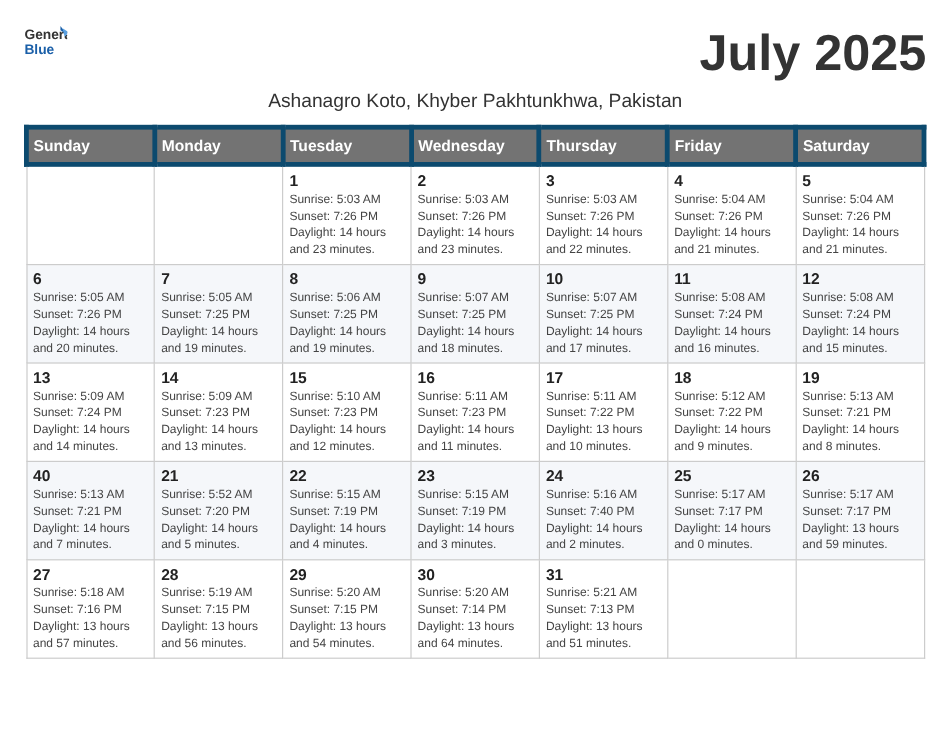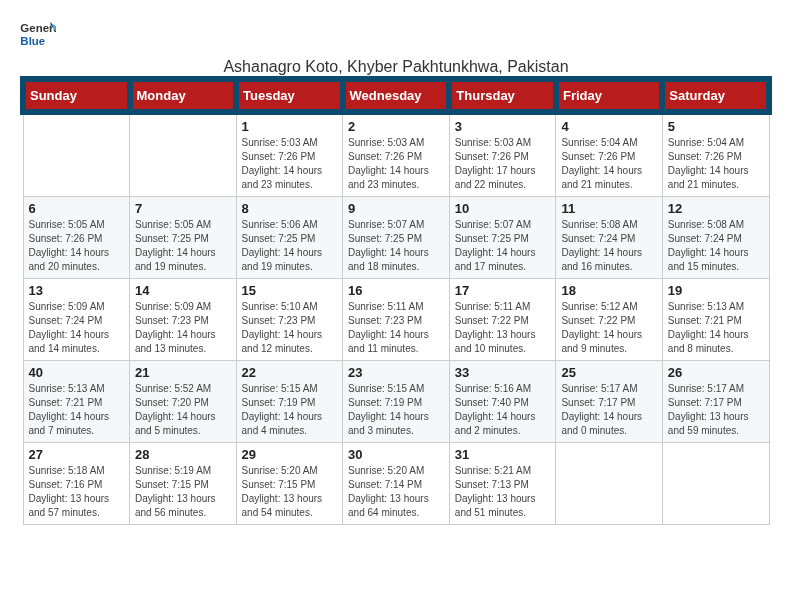--- a/index.html
+++ b/index.html
@@ -28,34 +28,35 @@
     .month-title {
       font-size: 42px;
       font-weight: bold;
       color: #333;
       text-align: right;
     }
     .location-title {
       font-size: 16px;
       color: #333;
       text-align: center;
+      margin-bottom: 10px;
     }
     .calendar {
       width: 100%;
       border-collapse: collapse;
       border: 1px solid #ccc;
     }
     .calendar th {
-      background: #b91c1c;
+      background: #737373;
       color: #fff;
       font-size: 13px;
       font-weight: bold;
       padding: 6px 4px;
       text-align: left;
-      border: 6px solid #0c4a6e;
+      border: 4px solid #0c4a6e;
     }
     .calendar td {
       vertical-align: top;
       border: 1px solid #ccc;
       padding: 4px 5px;
       width: 107px;
       min-height: 70px;
       background: #fff;
       font-size: 10.5px;
       color: #333;
@@ -84,20 +85,21 @@
 
 <div class="header-logo">
   <div class="logo-area">
     <svg class="logo-icon" viewBox="0 0 40 34" xmlns="http://www.w3.org/2000/svg">
       <text x="0" y="14" font-size="13" font-weight="bold" fill="#333">General</text>
       <text x="0" y="28" font-size="13" font-weight="bold" fill="#1a5fa8">Blue</text>
       <polygon points="34,2 40,10 34,6" fill="#1a5fa8"></polygon>
       <polygon points="36,4 42,8 38,12" fill="#5aa0e0"></polygon>
     </svg>
   </div>
+  <div class="month-title">July 2025</div>
 </div>
 
 <div class="location-title">Ashanagro Koto, Khyber Pakhtunkhwa, Pakistan</div>
 
 <table class="calendar">
   <thead>
     <tr id="weekday-header">
         <th>Sunday</th>
         <th>Monday</th>
         <th>Tuesday</th>
@@ -114,21 +116,21 @@
         <td>
           <span class="day-number">1</span>
           <div class="day-info"><span>Sunrise: 5:03 AM</span><br><span>Sunset: 7:26 PM</span><br><span>Daylight: 14 hours and 23 minutes.</span></div>
         </td>
         <td>
           <span class="day-number">2</span>
           <div class="day-info"><span>Sunrise: 5:03 AM</span><br><span>Sunset: 7:26 PM</span><br><span>Daylight: 14 hours and 23 minutes.</span></div>
         </td>
         <td>
           <span class="day-number">3</span>
-          <div class="day-info"><span>Sunrise: 5:03 AM</span><br><span>Sunset: 7:26 PM</span><br><span>Daylight: 17 hours and 22 minutes.</span></div>
+          <div class="day-info"><span>Sunrise: 5:03 AM</span><br><span>Sunset: 7:26 PM</span><br><span>Daylight: 14 hours and 22 minutes.</span></div>
         </td>
         <td>
           <span class="day-number">4</span>
           <div class="day-info"><span>Sunrise: 5:04 AM</span><br><span>Sunset: 7:26 PM</span><br><span>Daylight: 14 hours and 21 minutes.</span></div>
         </td>
         <td>
           <span class="day-number">5</span>
           <div class="day-info"><span>Sunrise: 5:04 AM</span><br><span>Sunset: 7:26 PM</span><br><span>Daylight: 14 hours and 21 minutes.</span></div>
         </td>
       </tr>
@@ -203,21 +205,21 @@
         </td>
         <td>
           <span class="day-number">22</span>
           <div class="day-info"><span>Sunrise: 5:15 AM</span><br><span>Sunset: 7:19 PM</span><br><span>Daylight: 14 hours and 4 minutes.</span></div>
         </td>
         <td>
           <span class="day-number">23</span>
           <div class="day-info"><span>Sunrise: 5:15 AM</span><br><span>Sunset: 7:19 PM</span><br><span>Daylight: 14 hours and 3 minutes.</span></div>
         </td>
         <td>
-          <span class="day-number">33</span>
+          <span class="day-number">24</span>
           <div class="day-info"><span>Sunrise: 5:16 AM</span><br><span>Sunset: 7:40 PM</span><br><span>Daylight: 14 hours and 2 minutes.</span></div>
         </td>
         <td>
           <span class="day-number">25</span>
           <div class="day-info"><span>Sunrise: 5:17 AM</span><br><span>Sunset: 7:17 PM</span><br><span>Daylight: 14 hours and 0 minutes.</span></div>
         </td>
         <td>
           <span class="day-number">26</span>
           <div class="day-info"><span>Sunrise: 5:17 AM</span><br><span>Sunset: 7:17 PM</span><br><span>Daylight: 13 hours and 59 minutes.</span></div>
         </td>

